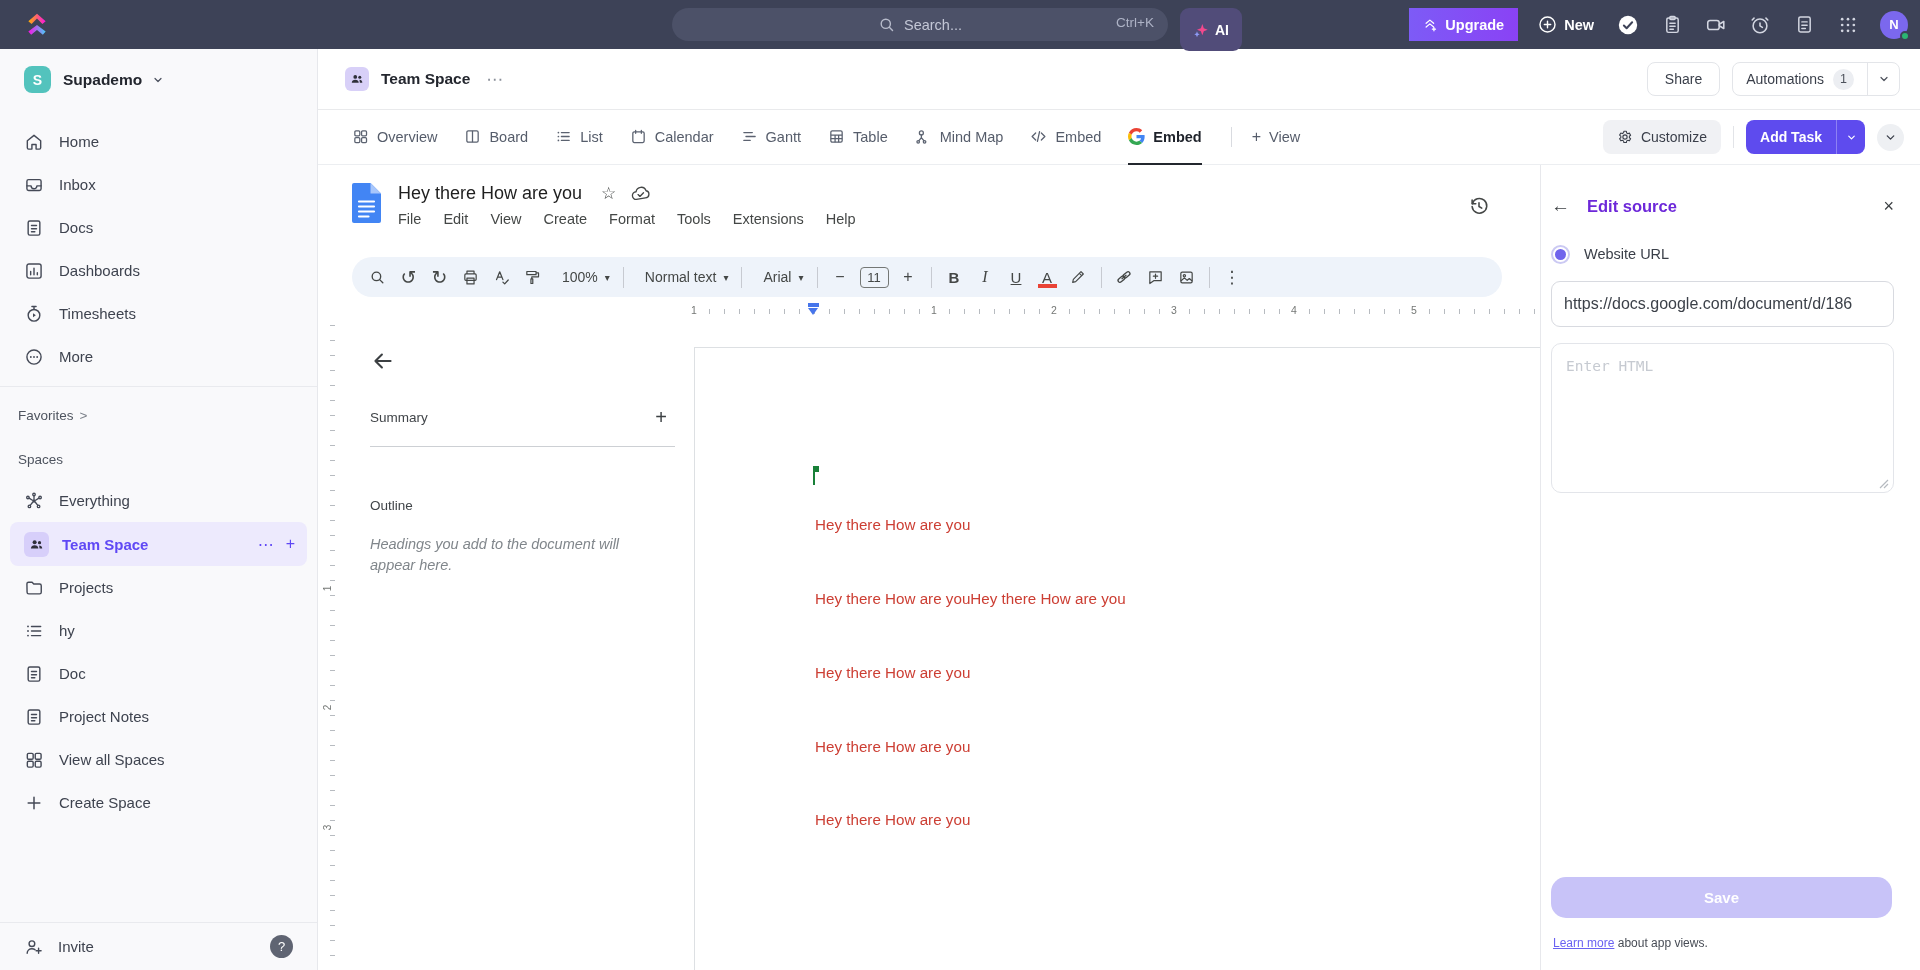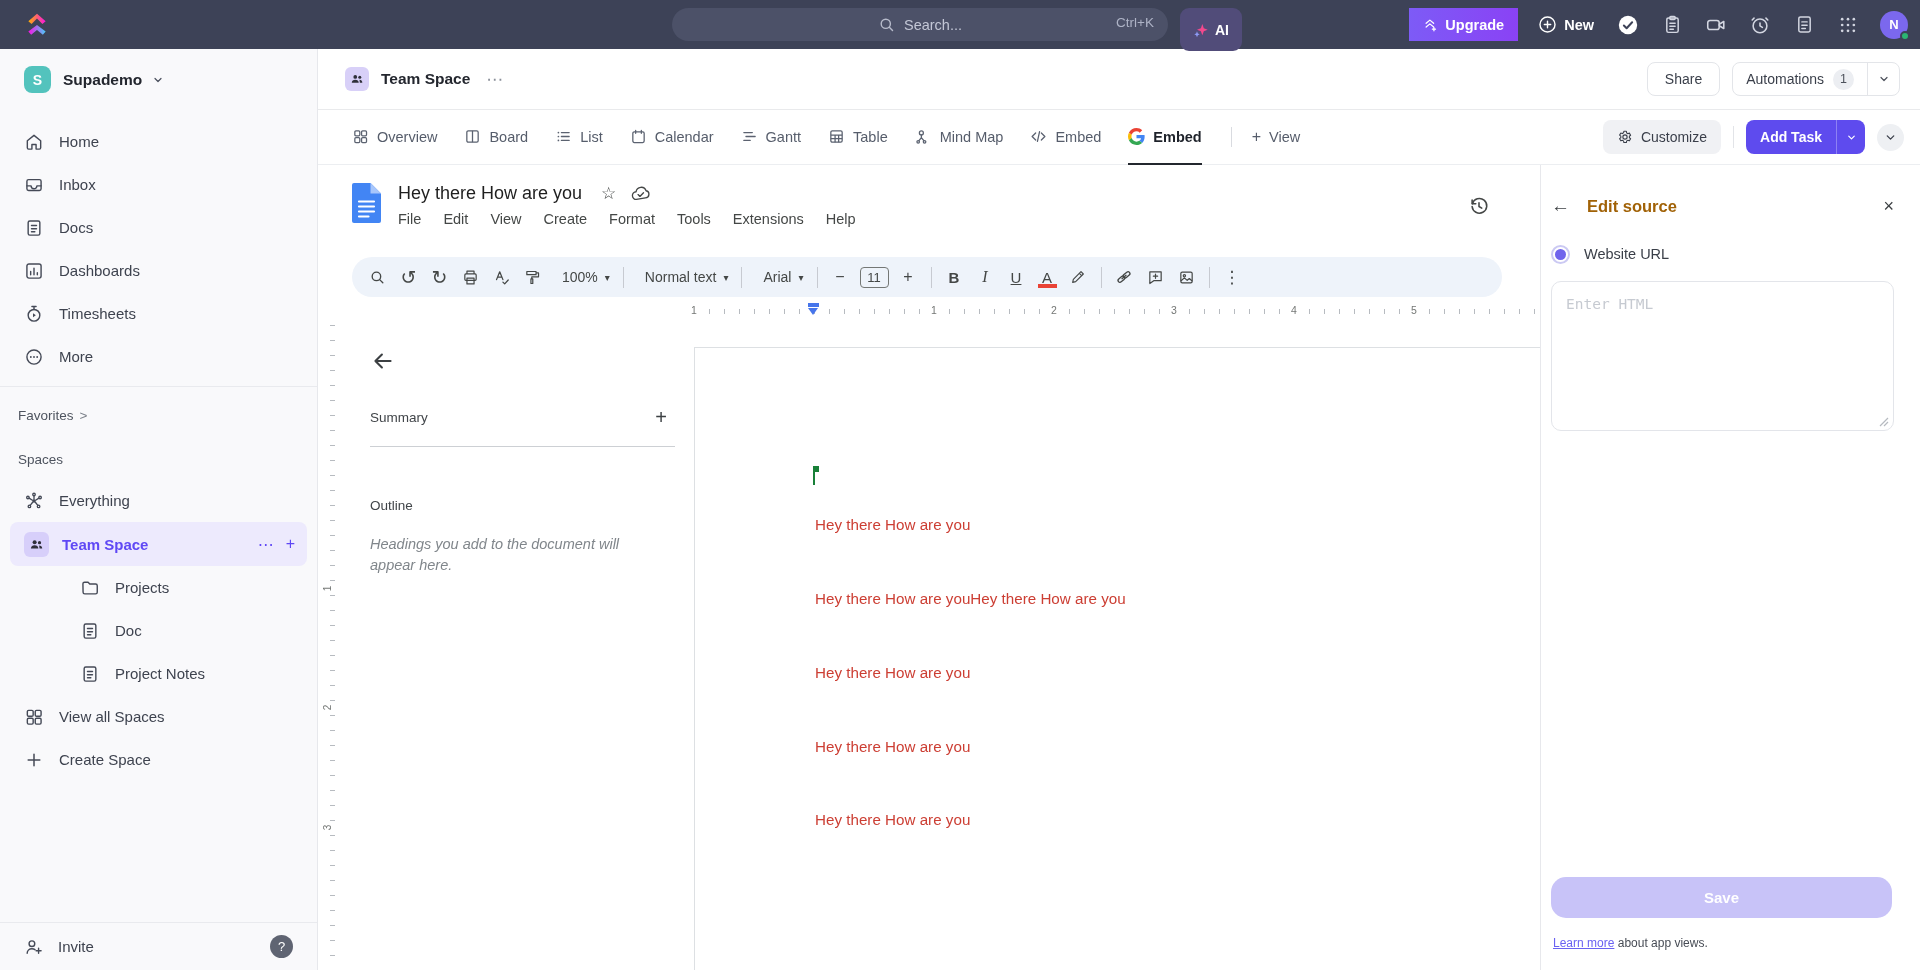--- a/index.html
+++ b/index.html
@@ -31,21 +31,21 @@
   .ws-chev { margin-left:10px; color:#4a4f5c; }
   .s-item { height:43px; display:flex; align-items:center; padding-left:24px; gap:15px; font-size:15px; color:#3e434f; cursor:pointer; }
   .s-item .ic { width:20px; height:20px; color:#454a57; flex:none; }
   .s-div { border-top:1px solid #e9eaee; margin:8px 0; }
   .s-label { height:40px; display:flex; align-items:center; padding-left:18px; font-size:13.5px; color:#4e545f; gap:6px; }
   .s-label.spaces { padding-left:18px; margin-top:4px; }
   .space-sel { margin:0 10px; height:44px; border-radius:8px; background:#edeafd; display:flex; align-items:center; padding:0 12px 0 14px; cursor:pointer; }
   .space-sel .chip { width:25px; height:25px; border-radius:6px; background:#d7cffa; color:#2f2f3a; display:flex; align-items:center; justify-content:center; }
   .space-sel .nm { margin-left:13px; font-size:15px; font-weight:700; color:#5f48f5; }
   .space-sel .acts { margin-left:auto; display:flex; align-items:center; gap:12px; color:#5f48f5; font-size:16px; }
-  .s-item.child { padding-left:80px; }
+  .s-item.child { padding-left:24px; }
   .invite-row { position:absolute; left:0; right:0; bottom:0; height:48px; border-top:1px solid #e9eaee; display:flex; align-items:center; padding:0 24px; justify-content:space-between; }
   .invite-left { display:flex; align-items:center; gap:14px; font-size:15px; color:#3e434f; cursor:pointer; }
   .help-btn { width:23px; height:23px; border-radius:50%; background:#5f6472; color:#fff; font-size:13px; display:flex; align-items:center; justify-content:center; cursor:pointer; }
 
   
   .main { flex:1; display:flex; flex-direction:column; min-width:0; }
   .space-row { height:61px; border-bottom:1px solid #e9eaec; display:flex; align-items:center; padding:0 20px 0 27px; }
   .space-row .chip { width:24px; height:24px; border-radius:6px; background:#d8d0f8; color:#2f2f3a; display:flex; align-items:center; justify-content:center; }
   .space-row .ttl { margin-left:12px; font-size:15.5px; font-weight:700; color:#23262e; }
   .space-row .dots { margin-left:16px; color:#8a8f99; font-size:17px; cursor:pointer; }
@@ -120,21 +120,21 @@
 
   .page { position:absolute; left:376px; top:22px; right:-1px; bottom:0; background:#fff; border:1px solid #dde0e3; border-bottom:none; border-right:none; }
   .doc-text { position:absolute; left:120px; top:116px; font-size:15.2px; line-height:24.6px; color:#cc3e33; white-space:pre; }
   .caret { position:absolute; left:118px; top:119px; width:2px; height:18px; background:#188038; }
   .caret .flag { position:absolute; left:0; top:-1px; width:6px; height:6px; background:#188038; }
 
   
   .edit-panel { width:380px; flex:none; border-left:1px solid #e7e8ec; position:relative; padding:0 26px 0 10px; background:#fff; }
   .ep-header { margin-top:30px; display:flex; align-items:center; }
   .ep-back { color:#3c4043; font-size:19px; cursor:pointer; }
-  .ep-title { margin-left:17px; font-size:16.5px; font-weight:700; color:#a16207; }
+  .ep-title { margin-left:17px; font-size:16.5px; font-weight:700; color:#6d28d9; }
   .ep-close { margin-left:auto; color:#3c4043; font-size:18px; cursor:pointer; }
   .ep-radio-row { margin-top:26px; display:flex; align-items:center; height:22px; }
   .radio { width:19px; height:19px; border-radius:50%; flex:none; cursor:pointer; }
   .radio.sel { border:2px solid #cbc9f3; display:flex; align-items:center; justify-content:center; }
   .radio.sel .in { width:11px; height:11px; border-radius:50%; background:#7064ec; }
   .radio.un { border:2px solid #d2d5da; }
   .ep-radio-lbl { margin-left:14px; font-size:14.5px; color:#3a3f48; }
   .ep-input { margin-top:16px; width:100%; height:46px; border:1px solid #d8dae0; border-radius:9px; padding:0 12px; font-size:16px; color:#3c4149; font-family:"Liberation Sans", sans-serif; outline:none; }
   .ep-ta-wrap { position:relative; margin-top:16px; }
   .ep-textarea { width:100%; height:150px; border:1px solid #e3e5ea; border-radius:10px; padding:14px 14px; font-family:"DejaVu Sans Mono", monospace; font-size:14.5px; color:#3c4149; resize:none; outline:none; }
@@ -376,20 +376,33 @@
       </span>
     </div>
 
     <div class="s-item child">
       <span class="ic">
           <svg viewBox="0 0 24 24" fill="none" stroke="currentColor" stroke-width="1.7" stroke-linejoin="round">
             <path d="M3.5 7a2 2 0 012-2h4.2l2 2.2h7a2 2 0 012 2V17a2 2 0 01-2 2h-13a2 2 0 01-2-2z"></path>
           </svg>
         </span>
       <span>Projects</span>
+    </div>
+    <div class="s-item child">
+      <span class="ic">
+          <svg viewBox="0 0 24 24" fill="none" stroke="currentColor" stroke-width="1.7" stroke-linecap="round">
+            <path d="M9 6.5h11M9 12h11M9 17.5h11"></path>
+            <g fill="currentColor" stroke="none">
+              <circle cx="4.8" cy="6.5" r="1.1"></circle>
+              <circle cx="4.8" cy="12" r="1.1"></circle>
+              <circle cx="4.8" cy="17.5" r="1.1"></circle>
+            </g>
+          </svg>
+        </span>
+      <span>hy</span>
     </div>
     <div class="s-item child">
       <span class="ic">
           <svg viewBox="0 0 24 24" fill="none" stroke="currentColor" stroke-width="1.7" stroke-linecap="round">
             <rect x="5" y="3.5" width="14" height="17" rx="2"></rect>
             <path d="M9 9h6M9 12.8h6M9 16.5h4"></path>
           </svg>
         </span>
       <span>Doc</span>
     </div>
@@ -781,20 +794,21 @@
           <span class="ep-title">Edit source</span>
           <span class="ep-close">×</span>
         </div>
 
         <div class="ep-radio-row">
           <span class="radio sel">
               <span class="in"></span>
             </span>
           <span class="ep-radio-lbl">Website URL</span>
         </div>
+        <input class="ep-input" type="text" value="https://docs.google.com/document/d/186" style="">
 
         <div class="ep-ta-wrap">
           <textarea class="ep-textarea" placeholder="Enter HTML" style=""></textarea>
           <span class="ta-grip">
             <svg width="10" height="10" viewBox="0 0 10 10" stroke="currentColor" stroke-width="1.2">
                 <path d="M9 1L1 9M9 5L5 9"></path>
               </svg>
           </span>
         </div>
 

